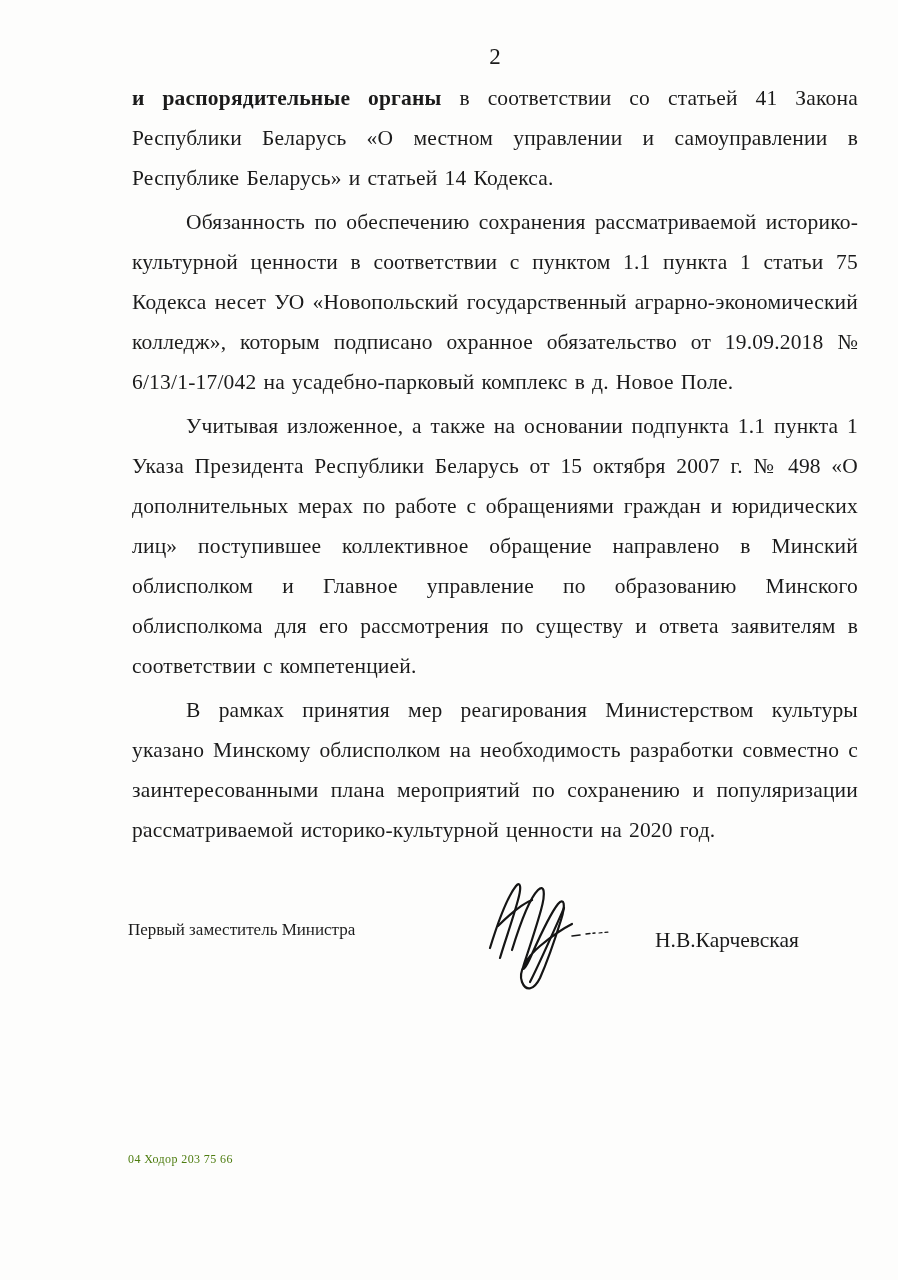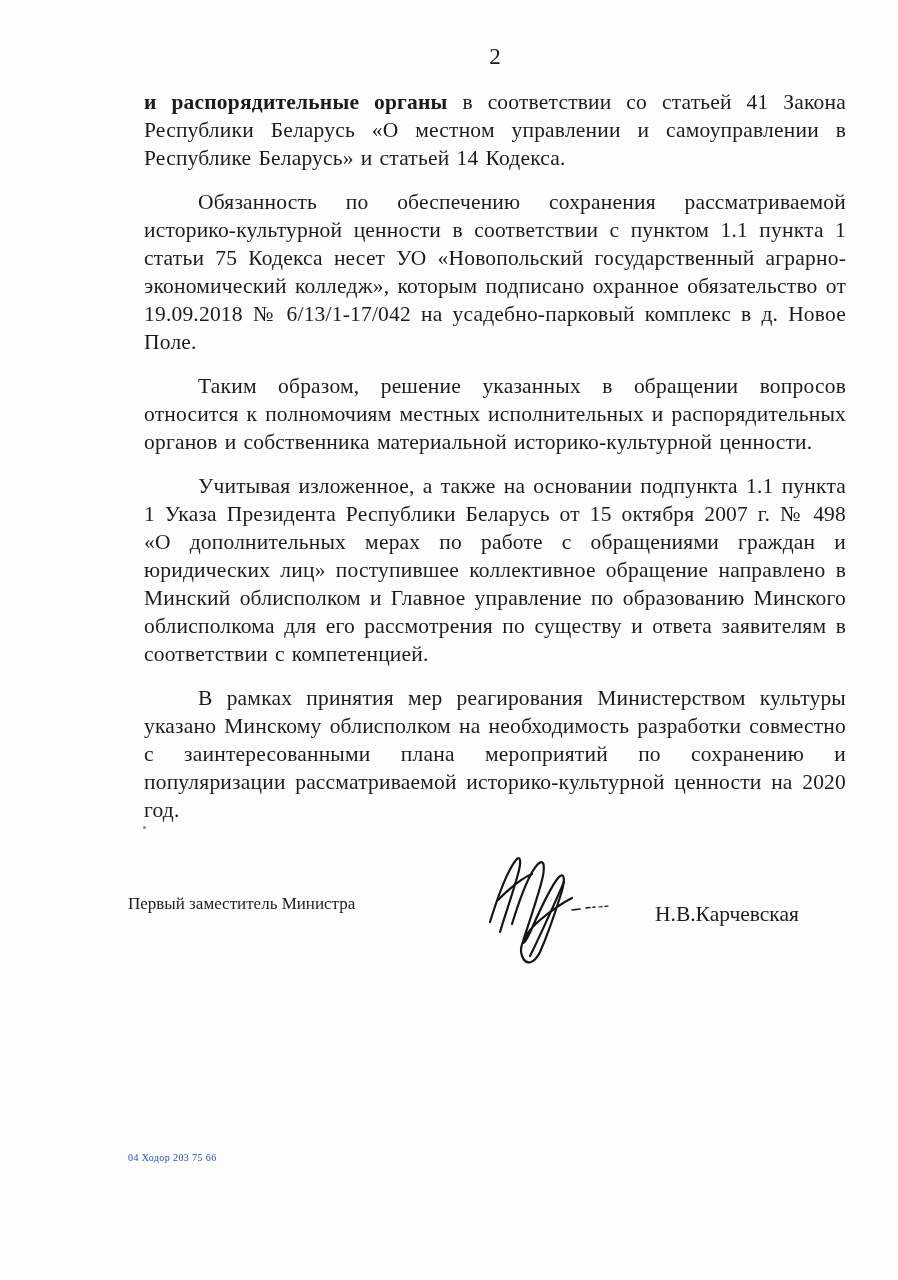--- a/index.html
+++ b/index.html
@@ -22,23 +22,23 @@
     top: 42px;
     width: 734px;
   }
   .page-number {
     text-align: center;
     font-size: 23px;
     line-height: 30px;
     margin: 0 0 6px 0;
   }
   .para {
-    margin: 16px;
+    margin: 4px;
     font-size: 21.5px;
-    line-height: 28px;
+    line-height: 40px;
     text-align: justify;
     letter-spacing: 0.2px;
     word-spacing: 1.5px;
   }
   .para.indent {
     text-indent: 54px;
     font-family: Liberation Serif, serif;
   }
   .para .bold-lead {
     font-weight: bold;
@@ -75,39 +75,38 @@
     top: 826px;
     width: 3px;
     height: 3px;
     border-radius: 50%;
     background: #8a8a8a;
   }
   .footer-note {
     position: absolute;
     left: 128px;
     top: 1152px;
-    font-size: 10px;
+    font-size: 12px;
     letter-spacing: 0.4px;
-    color: #1d4ed8;
+    color: #4d7c0f;
   }
 </style>
 </head>
 <body>
 
 <div class="page">
 
   <div class="content">
 
     <div class="page-number">2</div>
 
     <p class="para"><span class="bold-lead">и распорядительные органы</span><span> в соответствии со статьей 41 Закона Республики Беларусь «О местном управлении и самоуправлении в Республике Беларусь» и статьей 14 Кодекса.</span></p>
 
     <p class="para indent">Обязанность по обеспечению сохранения рассматриваемой историко-культурной ценности в соответствии с пунктом 1.1 пункта 1 статьи 75 Кодекса несет УО «Новопольский государственный аграрно-экономический колледж», которым подписано охранное обязательство от 19.09.2018 № 6/13/1-17/042 на усадебно-парковый комплекс в д. Новое Поле.</p>
 
-    <p class="para indent">Таким образом, решение указанных в обращении вопросов относится к полномочиям местных исполнительных и распорядительных органов и собственника материальной историко-культурной ценности.</p>
 
     <p class="para indent">Учитывая изложенное, а также на основании подпункта 1.1 пункта 1 Указа Президента Республики Беларусь от 15 октября 2007 г. № 498 «О дополнительных мерах по работе с обращениями граждан и юридических лиц» поступившее коллективное обращение направлено в Минский облисполком и Главное управление по образованию Минского облисполкома для его рассмотрения по существу и ответа заявителям в соответствии с компетенцией.</p>
 
     <p class="para indent">В рамках принятия мер реагирования Министерством культуры указано Минскому облисполком на необходимость разработки совместно с заинтересованными плана мероприятий по сохранению и популяризации рассматриваемой историко-культурной ценности на 2020 год.</p>
 
 
     <div class="sig-row">
       <span class="sig-title">Первый заместитель Министра</span>
 
       <svg class="sig-scribble" viewBox="0 0 150 122" xmlns="http://www.w3.org/2000/svg">

